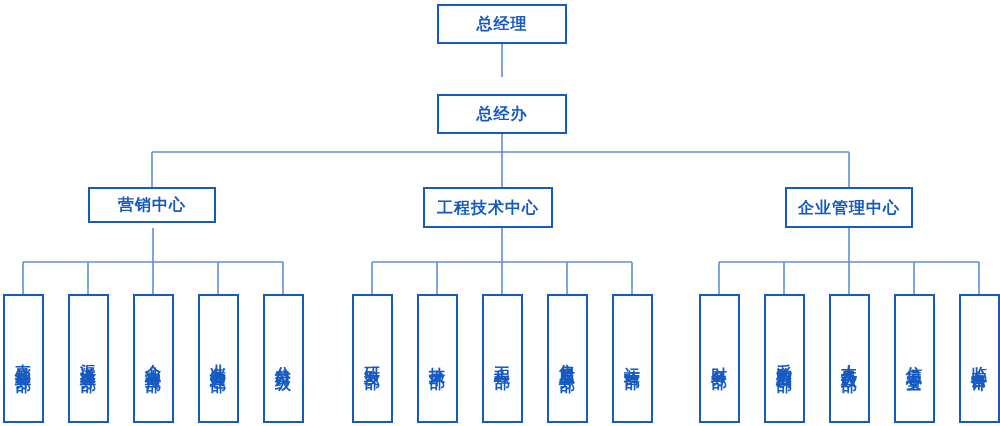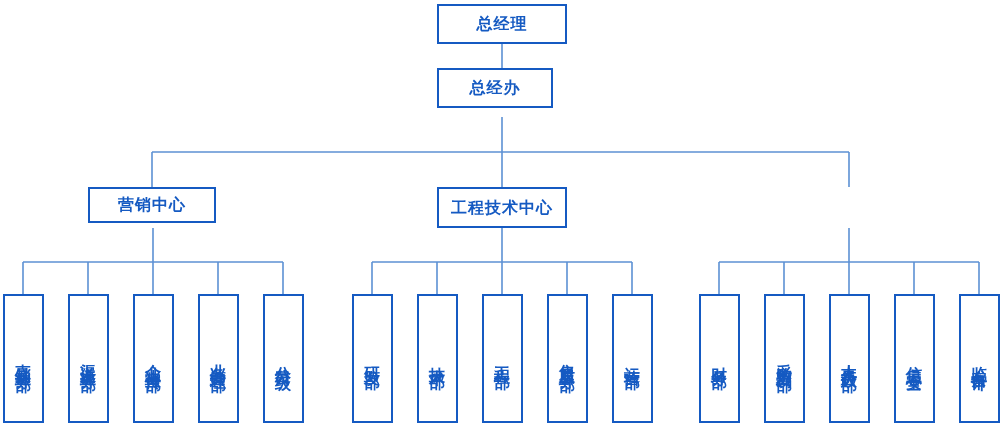--- a/index.html
+++ b/index.html
@@ -49,26 +49,27 @@
 
   <svg class="connectors" viewBox="0 0 1000 426" xmlns="http://www.w3.org/2000/svg">
     <path class="cl" d="M502 44 V77 M502 117 V187 M152 152 H849 M152 152 V187 M849 152 V187"></path>
     <path class="cl" d="M153 228 V294 M23 262 H283 M23 262 V294 M88 262 V294 M218 262 V294 M283 262 V294"></path>
     <path class="cl" d="M502 228 V294 M372 262 H632 M372 262 V294 M437 262 V294 M567 262 V294 M632 262 V294"></path>
     <path class="cl" d="M849 228 V294 M719 262 H979 M719 262 V294 M784 262 V294 M914 262 V294 M979 262 V294"></path>
   </svg>
 
   <div class="node node-h" style="left:437px; top:4px;  width:130px; height:40px;">总经理</div>
 
-  <div class="node node-h" style="left:437px; top:68px; width:116px; height:40px;">总经办</div>
+  <div class="node node-h" style="left:437px; top:94px; width:130px; height:40px;">总经办</div>
 
   <div class="node node-h" style="left:88px;  top:187px; width:128px; height:36px;">营销中心</div>
 
-  <div class="node node-h" style="left:437px; top:187px; width:130px; height:41px;">工程技术中心</div>
+  <div class="node node-h" style="left:423px; top:187px; width:130px; height:41px;">工程技术中心</div>
 
+  <div class="node node-h" style="left:785px; top:187px; width:128px; height:41px;">企业管理中心</div>
 
   <div class="node node-v" style="left:2.5px;   top:294px; width:41px; height:129px;">直销业务部</div>
   <div class="node node-v" style="left:67.5px;  top:294px; width:41px; height:129px;">渠道业务部</div>
   <div class="node node-v" style="left:132.5px; top:294px; width:41px; height:129px;">企业宣传部</div>
   <div class="node node-v" style="left:197.5px; top:294px; width:41px; height:129px;">业务管理部</div>
   <div class="node node-v" style="left:262.5px; top:294px; width:41px; height:129px;">分公司级</div>
 
   <div class="node node-v" style="left:351.5px; top:294px; width:41px; height:129px;">研发部</div>
   <div class="node node-v" style="left:416.5px; top:294px; width:41px; height:129px;">技术部</div>
   <div class="node node-v" style="left:481.5px; top:294px; width:41px; height:129px;">工程部</div>

